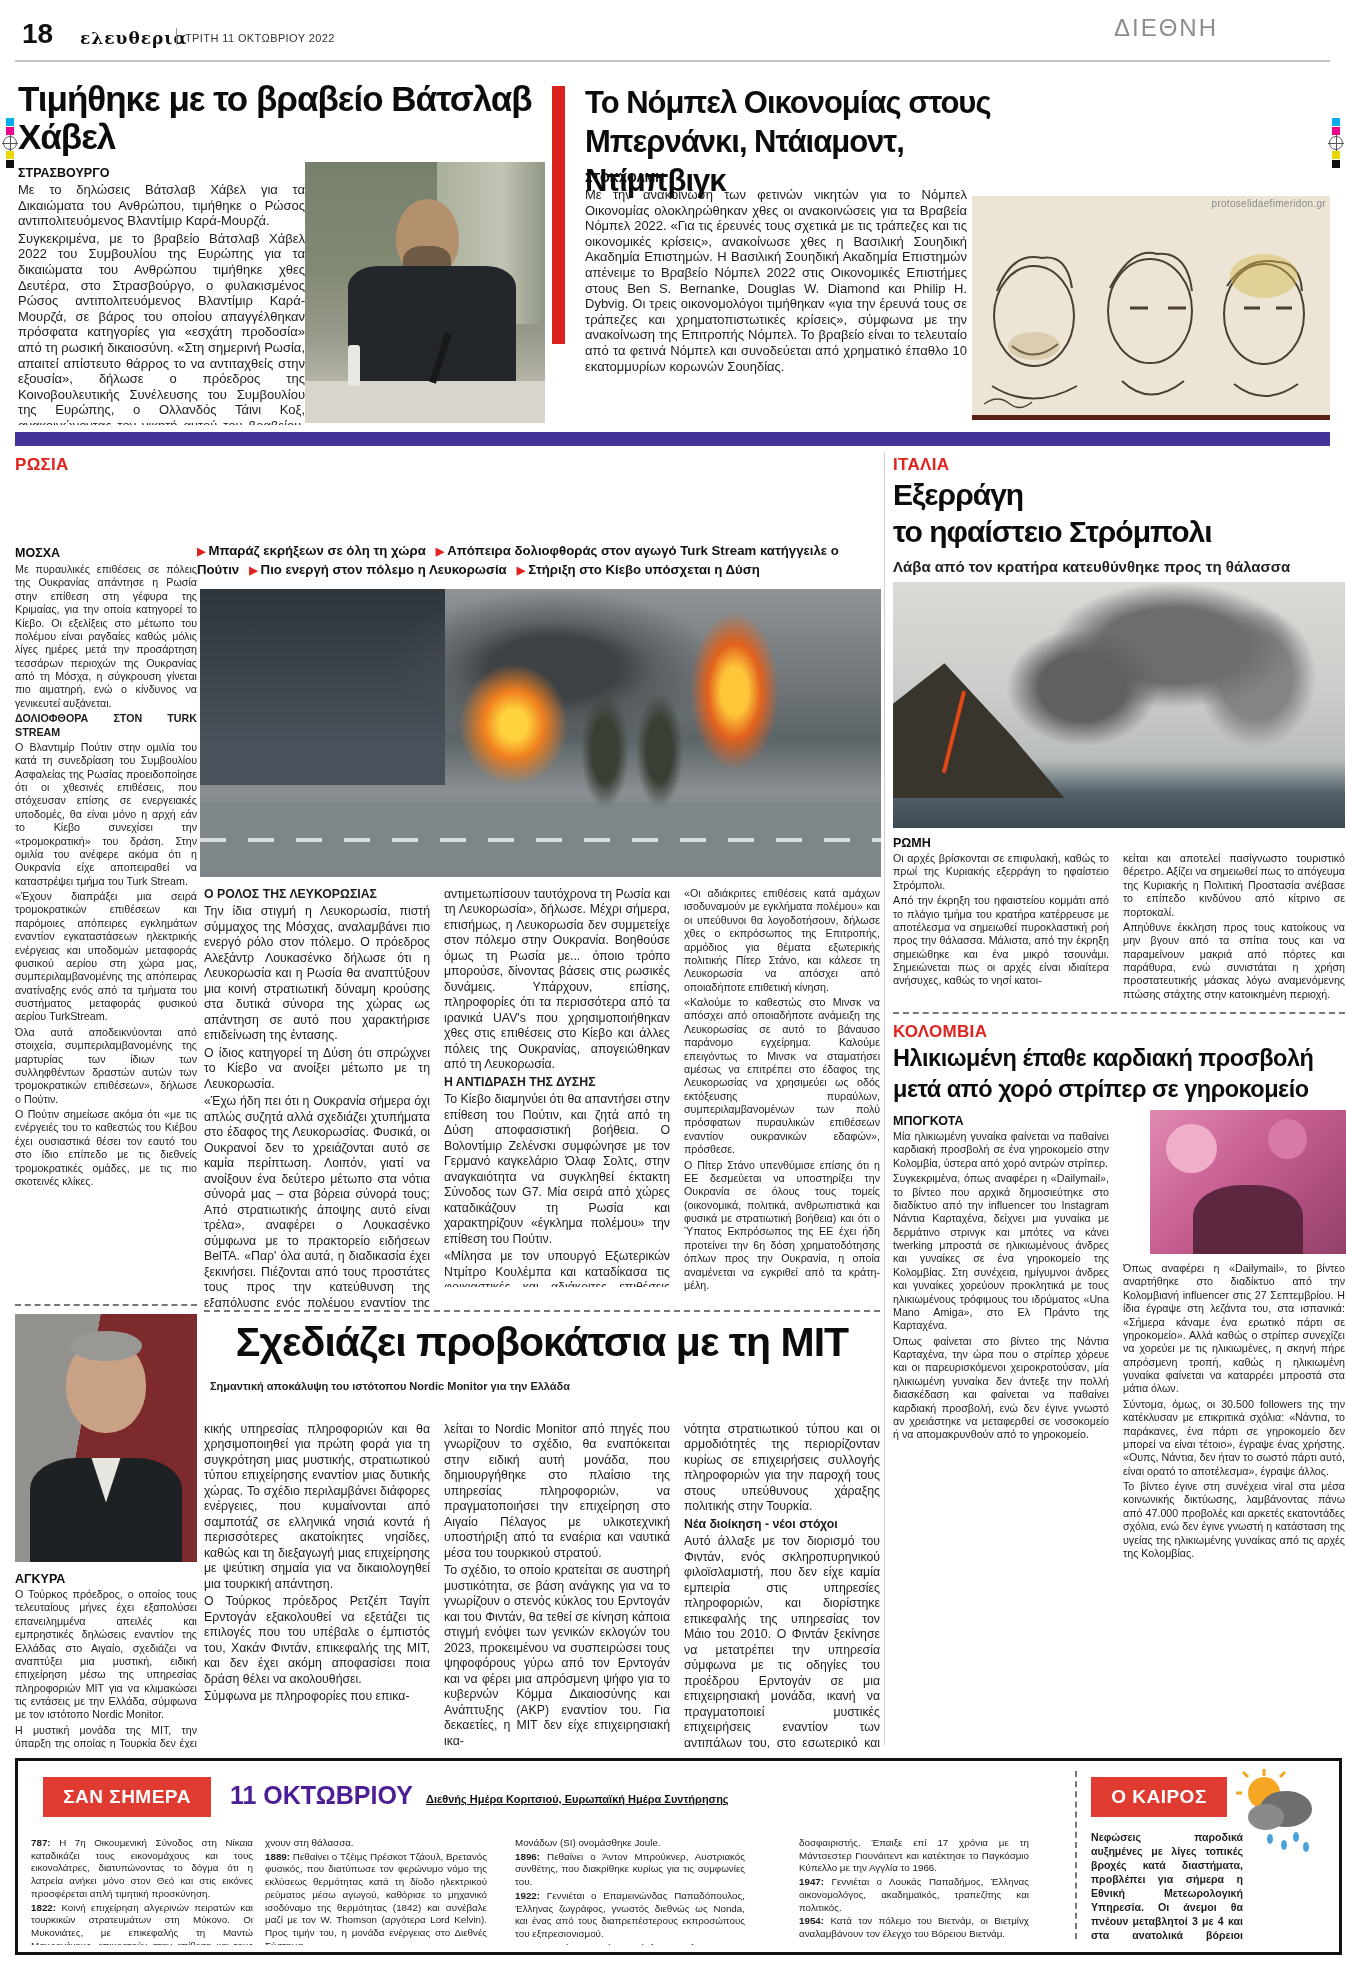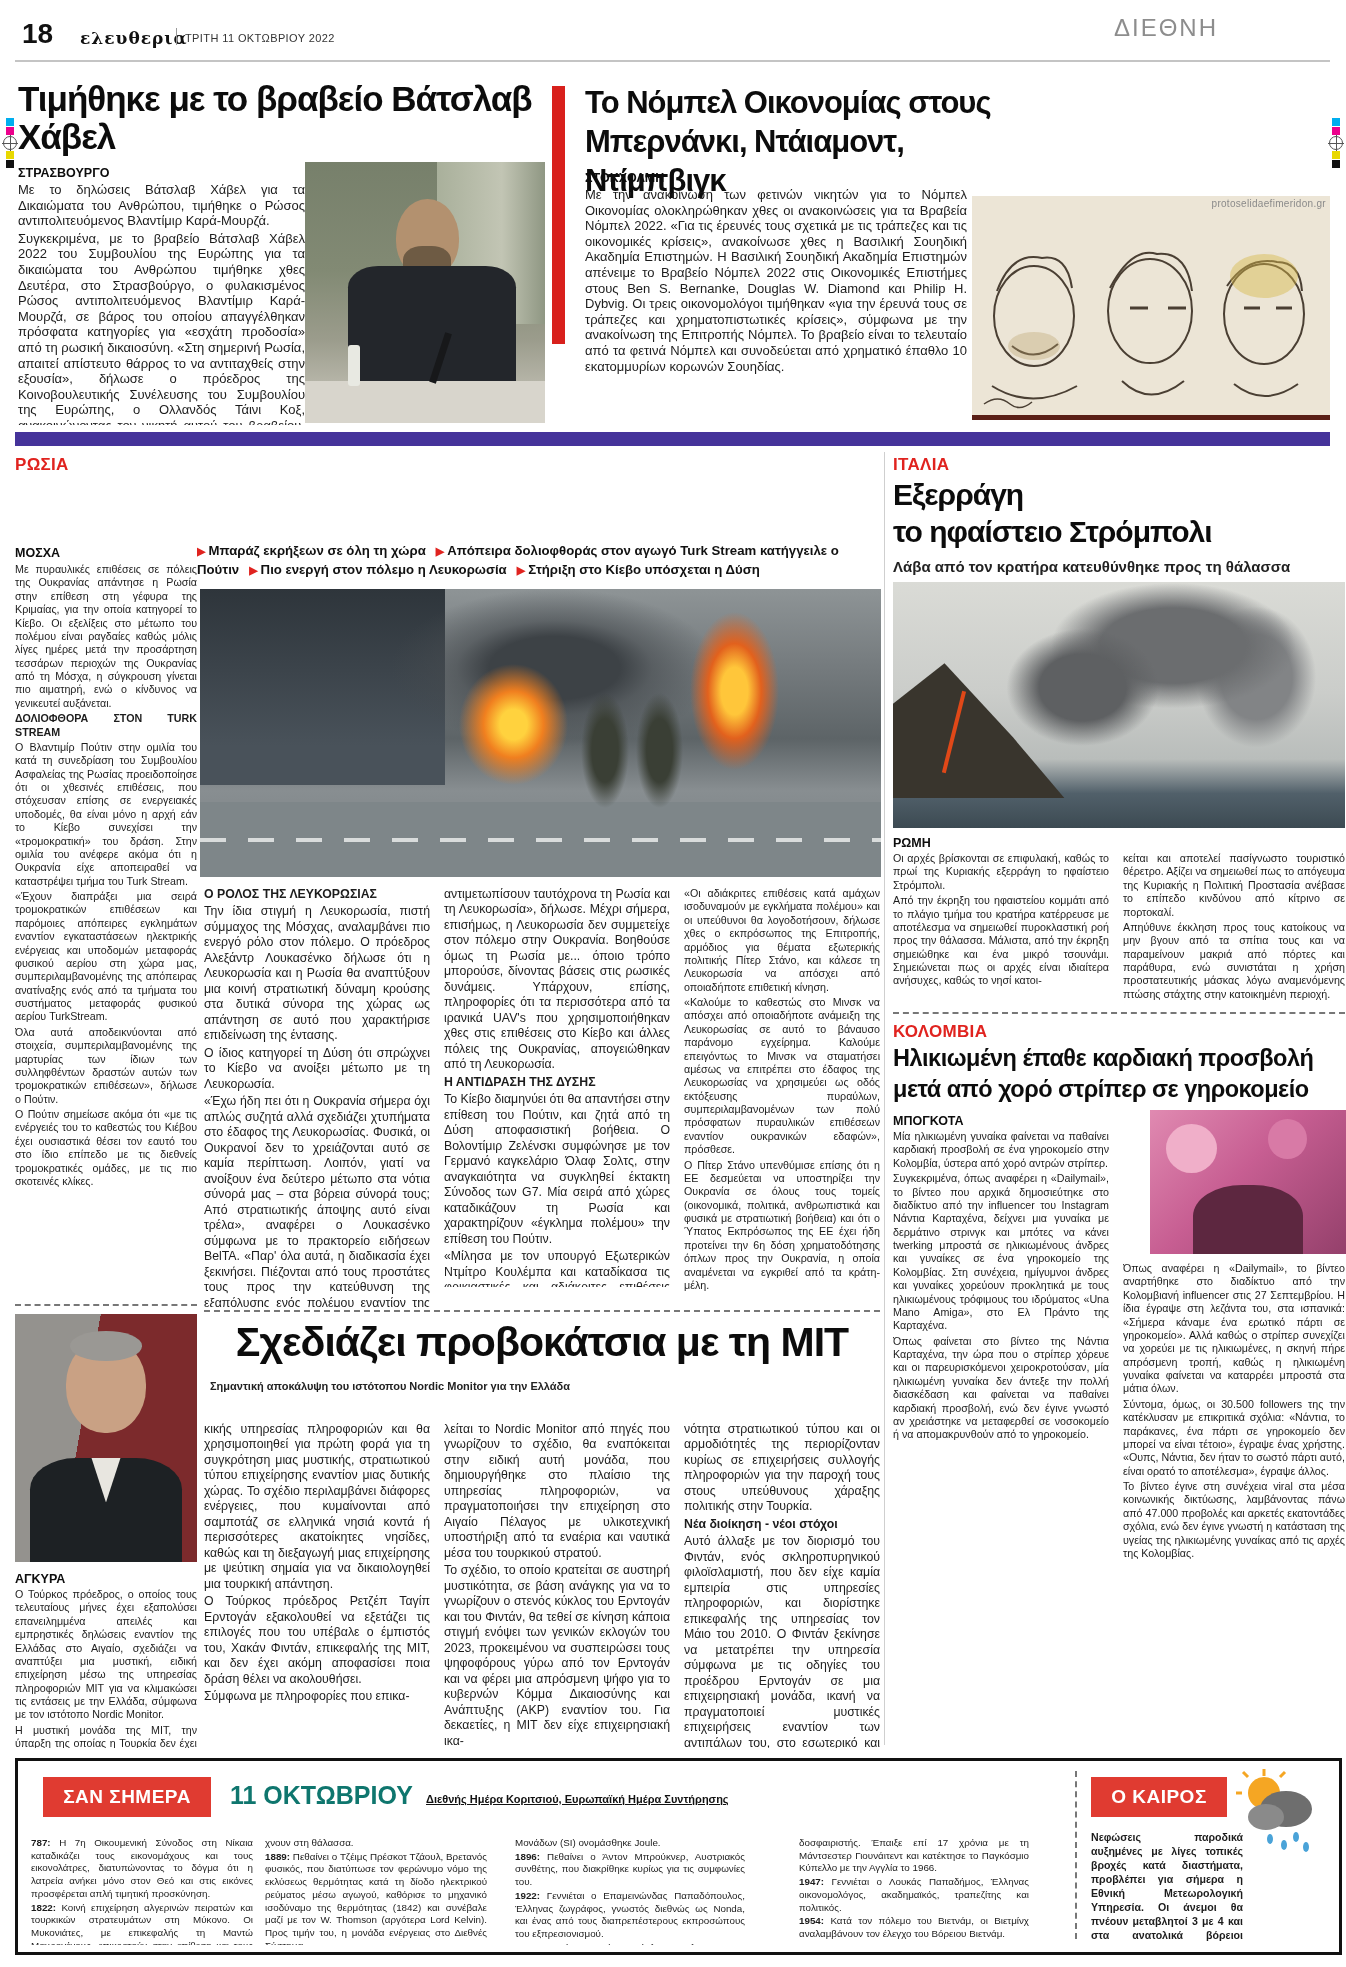--- a/index.html
+++ b/index.html
@@ -72,21 +72,21 @@
   .ph-party .fig{left:22%;bottom:0;width:56%;height:48%;border-radius:45% 45% 0 0;background:#5d2740;}
   .ph-erdogan{background:linear-gradient(100deg,#94928e 0 38%,#7c2a2c 38% 100%);}
   .ph-erdogan .head{left:28%;top:10%;width:44%;height:38%;border-radius:48%;background:#c9a184;}
   .ph-erdogan .hair{left:30%;top:7%;width:40%;height:12%;border-radius:50%;background:#9a9894;}
   .ph-erdogan .suit{left:8%;bottom:0;width:84%;height:42%;border-radius:30% 30% 0 0;background:#1d2124;}
   .ph-erdogan .shirt{left:42%;bottom:24%;width:16%;height:18%;background:#e8e6e0;clip-path:polygon(0 0,100% 0,50% 100%);}
   .caption-wm{font-size:10px;color:#8a8a8a;letter-spacing:.3px;}
   
   .strip{border:3px solid #111;}
   .redbox{background:#e03b31;color:#fff;font-weight:700;font-size:19px;display:flex;align-items:center;justify-content:center;letter-spacing:.5px;}
-  .stripdate{font-size:25px;font-weight:700;color:#0f766e;}
+  .stripdate{font-size:25px;font-weight:700;color:#4c1d95;}
   .daylabel{font-size:11px;font-weight:700;text-decoration:underline;color:#111;}
   .events{font-size:9.8px;line-height:1.3;text-align:justify;overflow:hidden;}
   .events p{margin:0 0 1px 0;}
   .weathertxt{font-size:10.6px;font-weight:700;line-height:1.32;text-align:justify;overflow:hidden;}
   .regmark{display:flex;flex-direction:column;gap:1px;align-items:center;}
   .regmark i{width:8px;height:8px;display:block;}
   .regmark .tgt{width:12px;height:12px;border:1px solid #555;border-radius:50%;position:relative;}
   .regmark .tgt:before{content:"";position:absolute;left:50%;top:-2px;bottom:-2px;width:1px;background:#555;}
   .regmark .tgt:after{content:"";position:absolute;top:50%;left:-2px;right:-2px;height:1px;background:#555;}
 </style>

